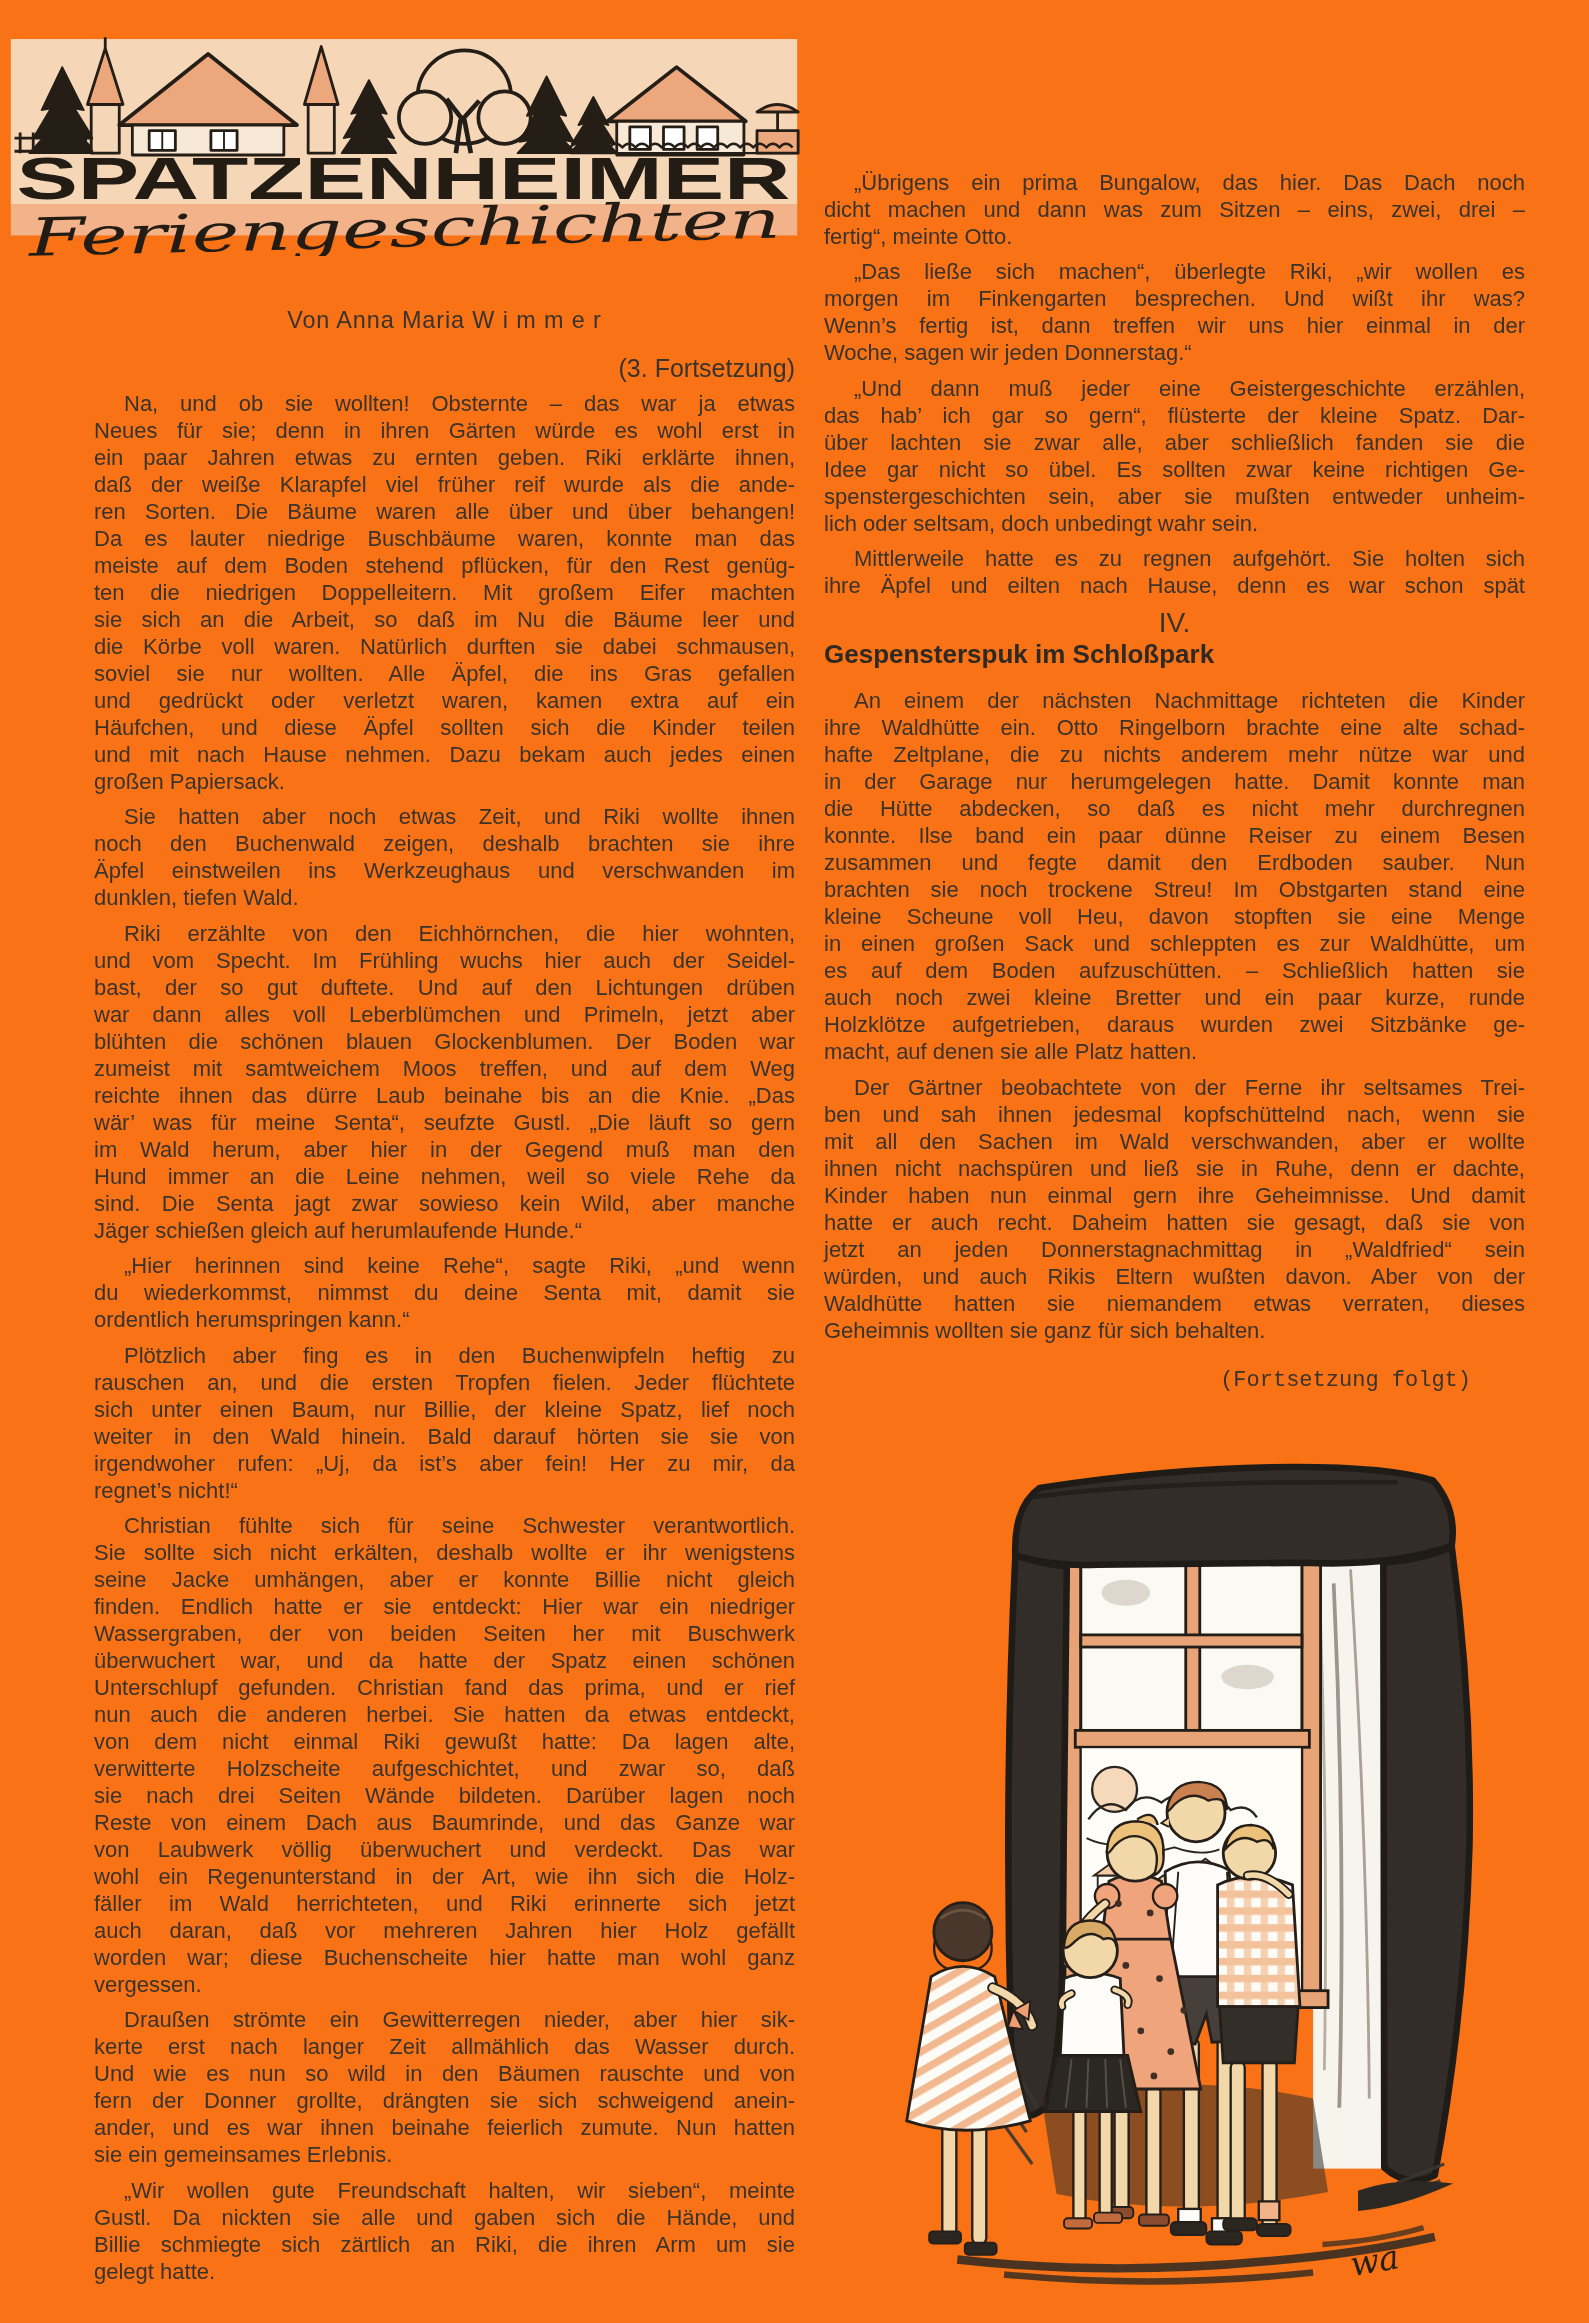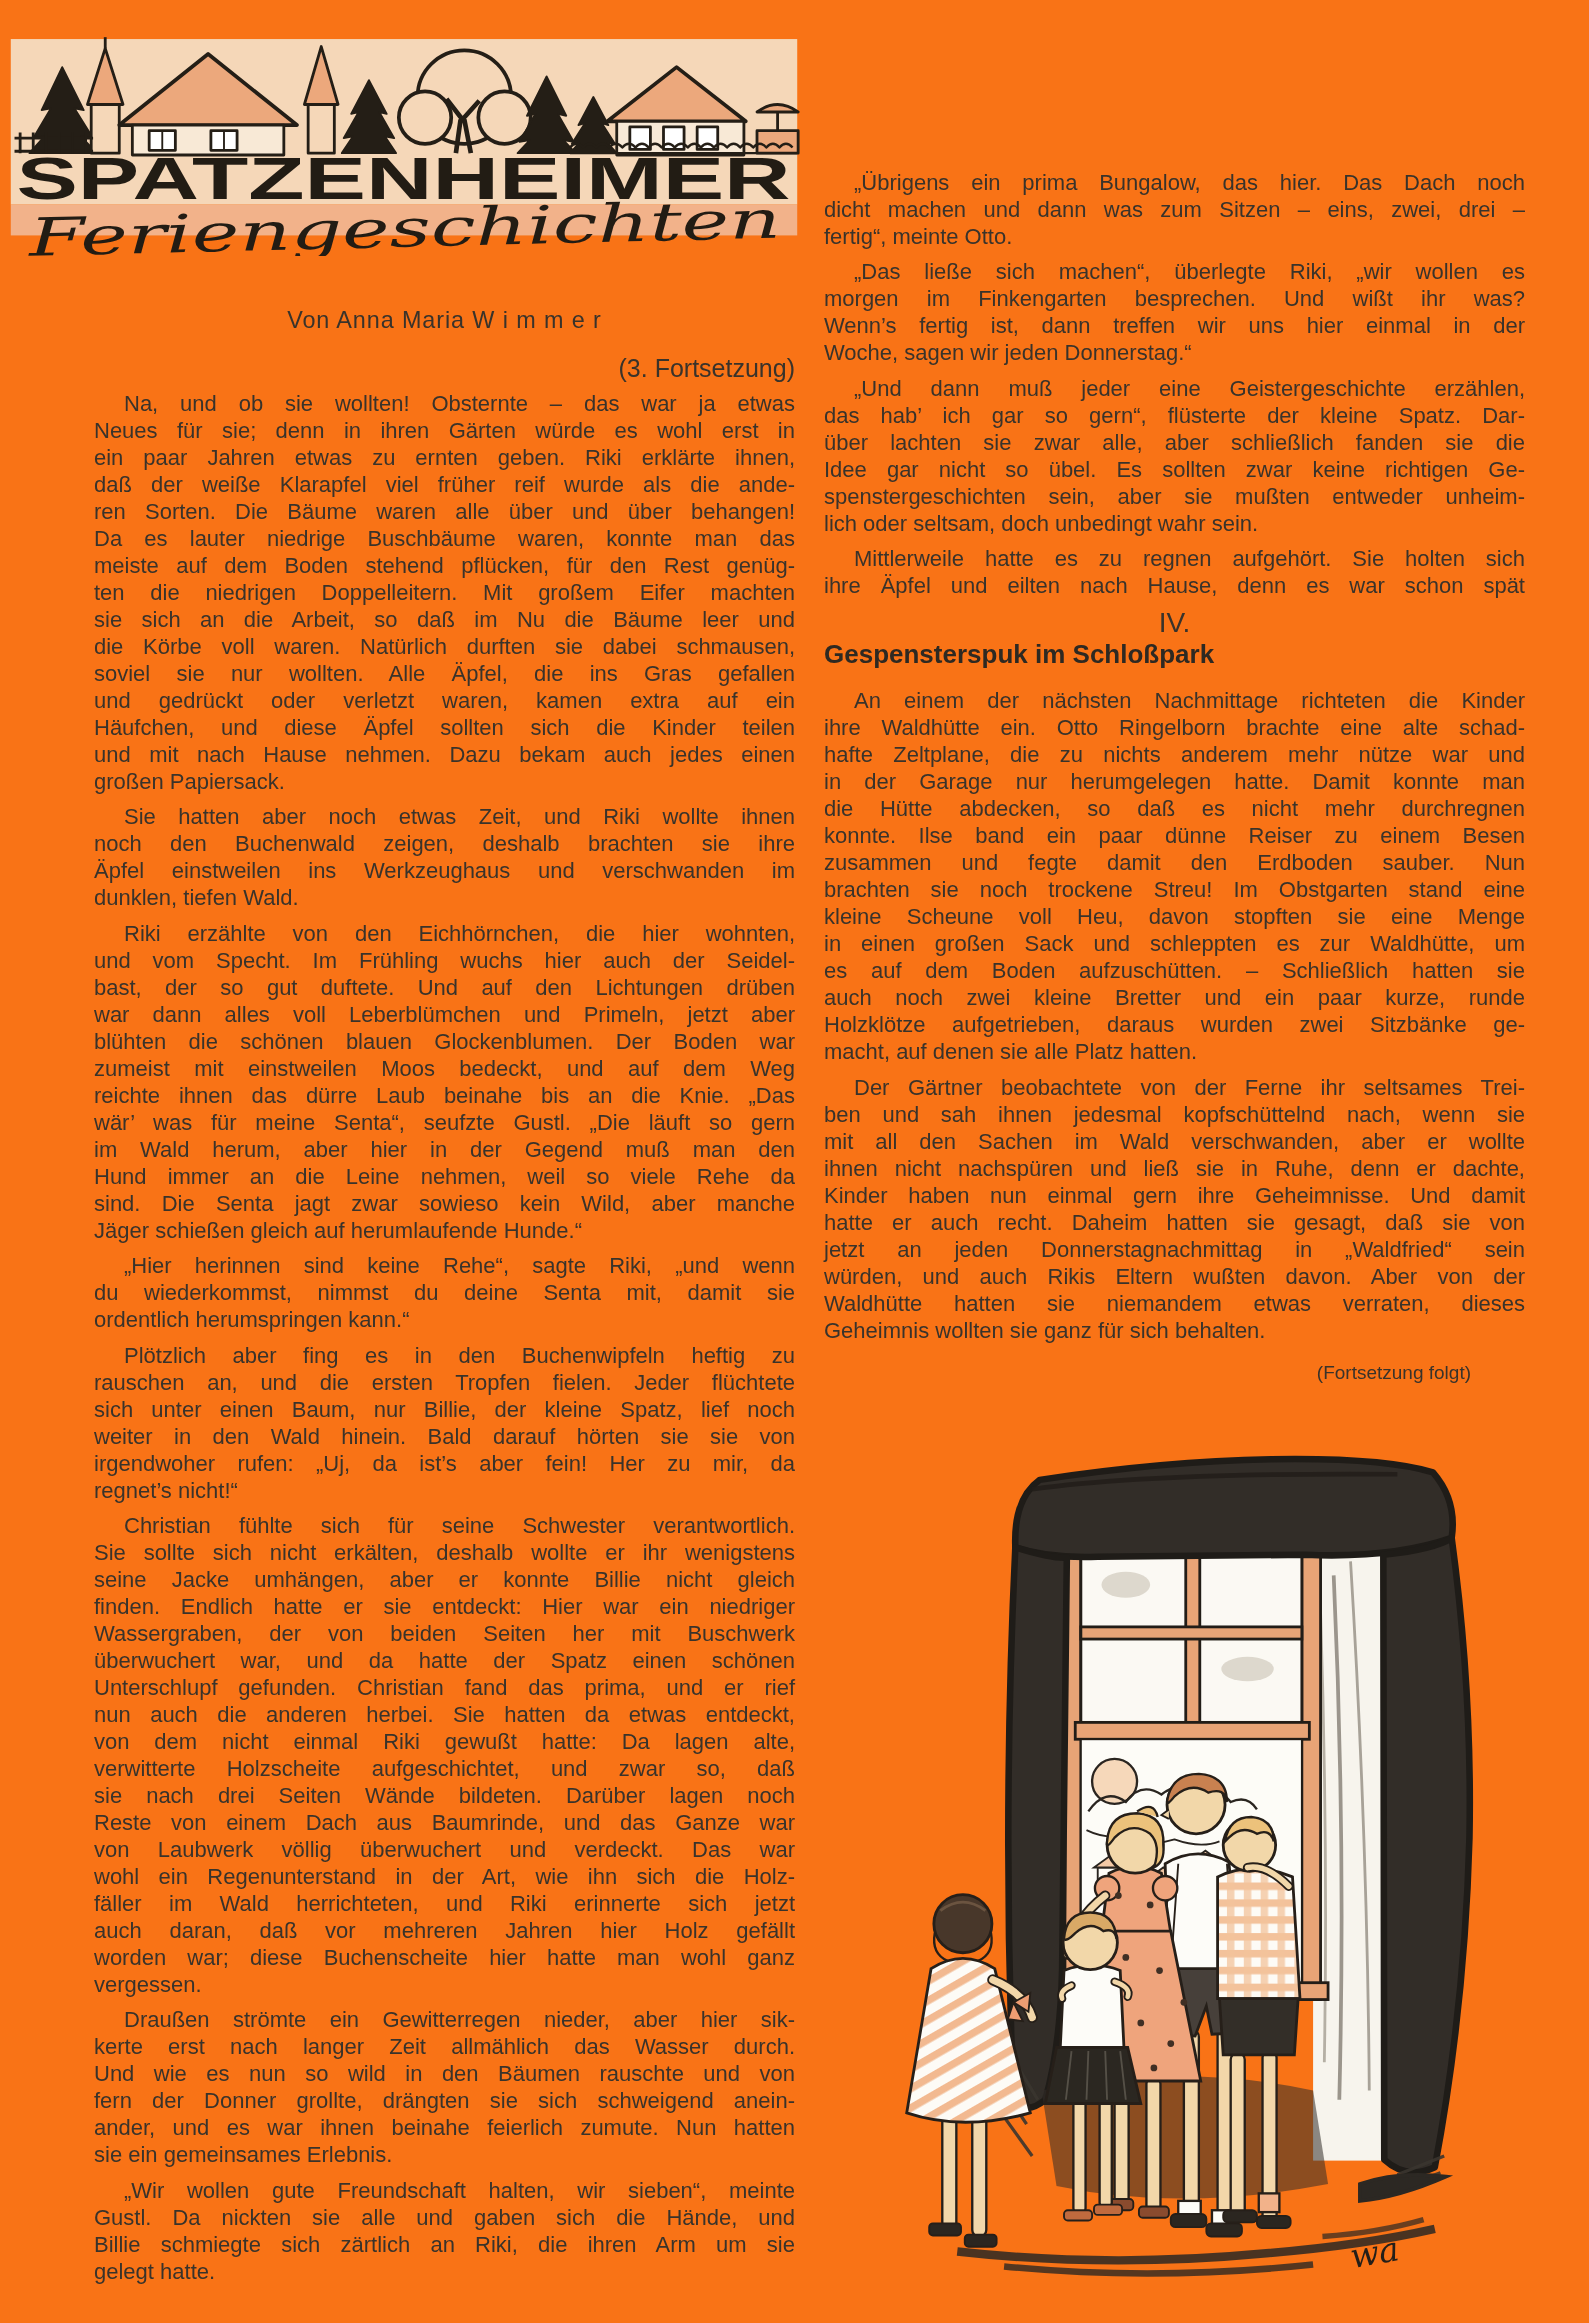--- a/index.html
+++ b/index.html
@@ -14,21 +14,21 @@
   .col-left  { left:94px; top:307px; }
   .col-right { left:824px; top:169px; }
   .byline { text-align:center; font-size:23.4px; letter-spacing:0.9px; margin-bottom:21px; white-space:pre; }
   .part-note { text-align:right; font-size:25px; margin-bottom:8px; }
   .para { margin-bottom:8.4px; }
   .line { text-align:justify; text-align-last:justify; white-space:nowrap; overflow:visible; }
   .line.last { text-align-last:left; }
   .line.first { text-indent:30px; }
   .chapter-number { text-align:center; font-size:28px; margin:9.4px 0 5.6px 0; }
   .chapter-title  { text-align:left; font-size:26px; font-weight:bold; margin:0 0 19px 0; color:#2e2922; }
-  .continuation-note { text-align:right; padding-right:54px; font-size:19px; margin-top:15px; }
+  .continuation-note { text-align:right; padding-right:54px; font-size:22px; margin-top:23px;font-family:Liberation Mono, monospace; }
   figure.illustration { margin:58px 0 0 49px; padding:0; }
 </style>
 </head>
 <body>
 
 <div class="page">
 
   <header class="masthead">
     <svg viewBox="0 0 845 262" width="792" height="245">
 
@@ -115,21 +115,21 @@
           <div class="line">noch den Buchenwald zeigen, deshalb brachten sie ihre</div>
           <div class="line">Äpfel einstweilen ins Werkzeughaus und verschwanden im</div>
           <div class="line last">dunklen, tiefen Wald.</div>
         </div>
         <div class="para">
           <div class="line first">Riki erzählte von den Eichhörnchen, die hier wohnten,</div>
           <div class="line">und vom Specht. Im Frühling wuchs hier auch der Seidel-</div>
           <div class="line">bast, der so gut duftete. Und auf den Lichtungen drüben</div>
           <div class="line">war dann alles voll Leberblümchen und Primeln, jetzt aber</div>
           <div class="line">blühten die schönen blauen Glockenblumen. Der Boden war</div>
-          <div class="line">zumeist mit einstweilen Moos bedeckt, und auf dem Weg</div>
+          <div class="line">zumeist mit samtweichem Moos treffen, und auf dem Weg</div>
           <div class="line">reichte ihnen das dürre Laub beinahe bis an die Knie. „Das</div>
           <div class="line">wär’ was für meine Senta“, seufzte Gustl. „Die läuft so gern</div>
           <div class="line">im Wald herum, aber hier in der Gegend muß man den</div>
           <div class="line">Hund immer an die Leine nehmen, weil so viele Rehe da</div>
           <div class="line">sind. Die Senta jagt zwar sowieso kein Wild, aber manche</div>
           <div class="line last">Jäger schießen gleich auf herumlaufende Hunde.“</div>
         </div>
         <div class="para">
           <div class="line first">„Hier herinnen sind keine Rehe“, sagte Riki, „und wenn</div>
           <div class="line">du wiederkommst, nimmst du deine Senta mit, damit sie</div>

